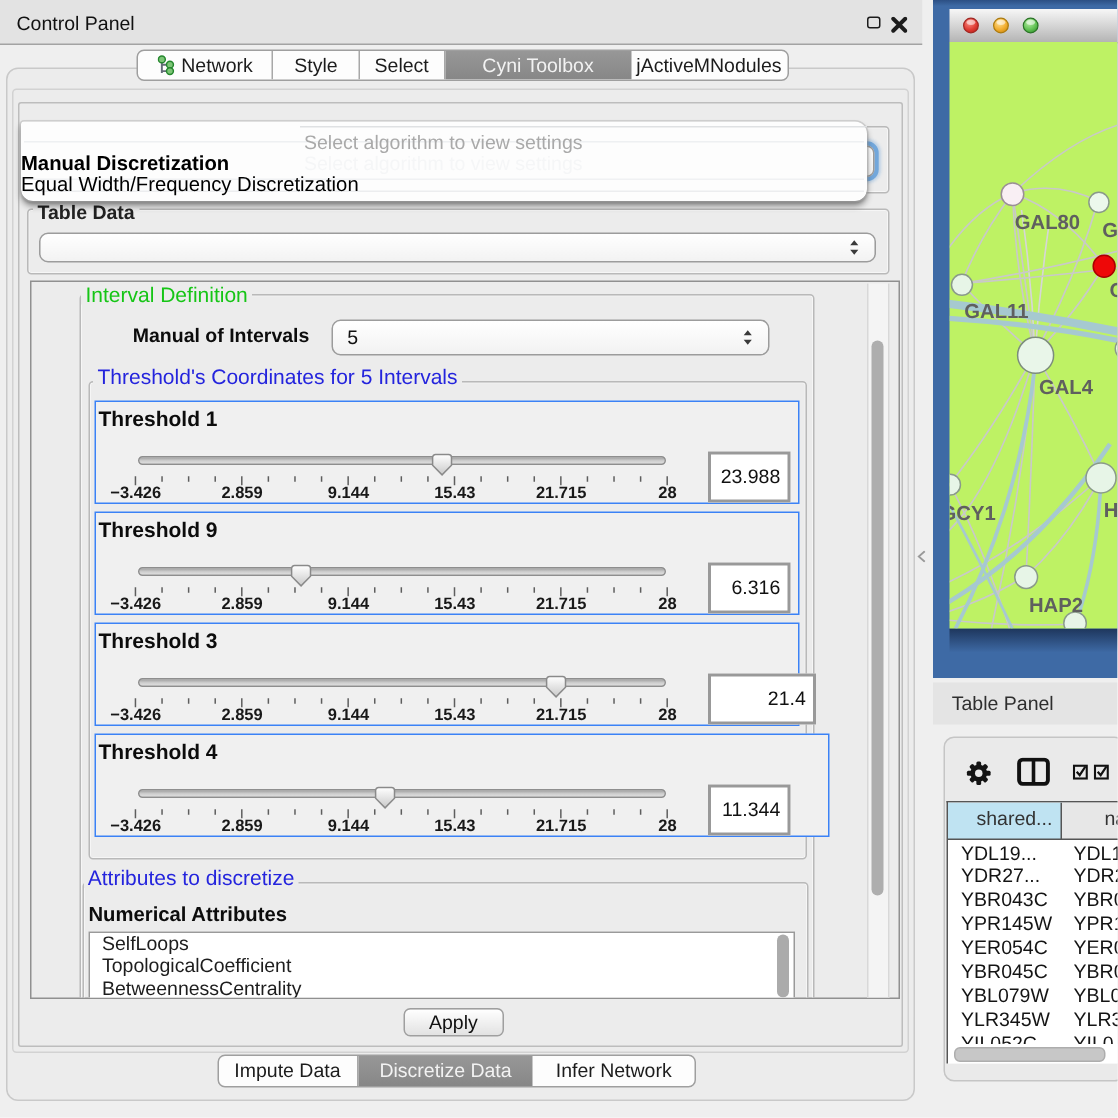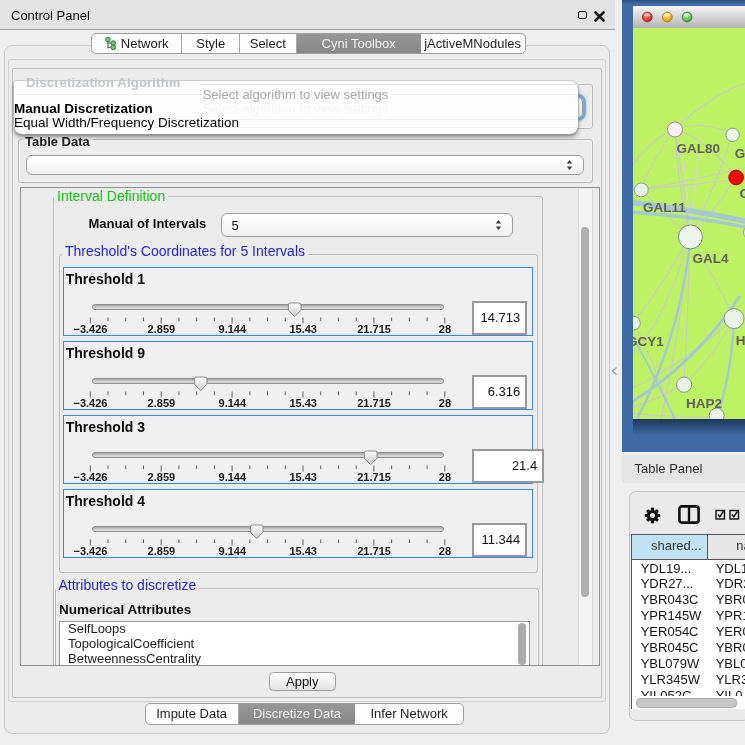--- a/index.html
+++ b/index.html
@@ -65,21 +65,20 @@
 <div class="glab" style="left:22px;top:134.5px;font-weight:bold;color:#222;font-size:13px;">Table Data</div>
 <div class="combo" style="left:25.8px;top:154.5px;width:556.5px;height:18px;">
   <svg class="spin" viewBox="0 0 7 11">
         <path d="M0.8 4 L3.5 0.6 L6.2 4 Z M0.8 7 L3.5 10.4 L6.2 7 Z" fill="#3a3a3a"></path>
       </svg>
 </div>
 
 <div class="abs" style="left:13.5px;top:81px;width:564px;height:52.5px;background:#fdfdfd;
      outline:1px solid rgba(175,175,175,.45);border-radius:2px 8px 8px 8px;
      box-shadow:0 3px 4px rgba(0,0,0,0.42), 0 1px 2px rgba(0,0,0,0.18);"></div>
-<div class="abs" style="left:26px;top:75px;font-size:13px;font-weight:bold;color:#c2c5c9;letter-spacing:0.2px;">Discretization Algorithm</div>
 <div class="abs" style="left:200px;top:84.2px;width:378px;height:1px;background:#dfe1e3;"></div>
 <div class="abs" style="left:16px;top:94px;width:560px;height:1px;background:#eef0f2;"></div>
 <div class="abs" style="left:16px;top:118.5px;width:560px;height:1px;background:#f0f1f3;"></div>
 <div class="abs" style="left:16px;top:127px;width:560px;height:1px;background:#ecedef;"></div>
 <div class="abs" style="left:0;top:87px;width:591px;text-align:center;font-size:13px;color:#a9a9a9;">Select algorithm to view settings</div>
 <div class="abs" style="left:0;top:100.5px;width:591px;text-align:center;font-size:13px;color:#f5f6f7;">Select algorithm to view settings</div>
 <div class="abs" style="left:14px;top:100.5px;font-size:13.5px;font-weight:bold;color:#000;">Manual Discretization</div>
 <div class="abs" style="left:14px;top:114.5px;font-size:13.5px;color:#000;">Equal Width/Frequency Discretization</div>
 
 <div class="abs" style="left:19.5px;top:187px;width:578.5px;height:477px;border:1px solid #909090;background:#ececec;overflow:hidden;">
@@ -132,21 +131,21 @@
           <div class="num" style="left:380.8px;top:55px;">28</div>
       <svg class="abs" style="left:223.2px;top:33.5px;" width="16" height="16" viewBox="0 0 16 16">
         <path d="M3.4 1 H12 a2 2 0 0 1 2 2 V8.2 L7.7 14.6 L1.4 8.2 V3 a2 2 0 0 1 2-2 Z" fill="url(#tg1)" stroke="#8a8a8a" stroke-width="1"></path>
         <defs>
               <linearGradient id="tg1" x1="0" y1="0" x2="0" y2="1">
                 <stop offset="0" stop-color="#ffffff"></stop>
                 <stop offset="1" stop-color="#c9c9c9"></stop>
               </linearGradient>
             </defs>
       </svg>
-      <div class="vbox" style="left:408px;top:32.8px;">14.713</div>
+      <div class="vbox" style="left:408px;top:32.8px;">23.988</div>
     </div>
 <div class="tpanel" style="left:42.7px;top:153.0px;width:468px;height:66.5px;">
       <div class="tlabel">Threshold 9</div>
       <div class="track" style="left:28.2px;top:36.3px;width:349.5px;"></div>
       <svg class="abs" style="left:0;top:48.5px;" width="420" height="8" viewBox="0 0 420 8" stroke="#5e5e5e" stroke-width="1">
             <line x1="26.30" y1="0.5" x2="26.30" y2="6.5"></line>
             <line x1="44.03" y1="0.5" x2="44.03" y2="4.2"></line>
             <line x1="61.75" y1="0.5" x2="61.75" y2="4.2"></line>
             <line x1="79.48" y1="0.5" x2="79.48" y2="4.2"></line>
             <line x1="97.20" y1="0.5" x2="97.20" y2="6.5"></line>
@@ -220,21 +219,21 @@
         <path d="M3.4 1 H12 a2 2 0 0 1 2 2 V8.2 L7.7 14.6 L1.4 8.2 V3 a2 2 0 0 1 2-2 Z" fill="url(#tg3)" stroke="#8a8a8a" stroke-width="1"></path>
         <defs>
               <linearGradient id="tg3" x1="0" y1="0" x2="0" y2="1">
                 <stop offset="0" stop-color="#ffffff"></stop>
                 <stop offset="1" stop-color="#c9c9c9"></stop>
               </linearGradient>
             </defs>
       </svg>
       <div class="vbox" style="left:408px;top:32.8px;padding-left:17px;">21.4</div>
     </div>
-<div class="tpanel" style="left:42.7px;top:301.0px;width:468px;height:66.5px;">
+<div class="tpanel" style="left:42.7px;top:301.0px;width:468px;height:66.5px;padding-left:20px;">
       <div class="tlabel">Threshold 4</div>
       <div class="track" style="left:28.2px;top:36.3px;width:349.5px;"></div>
       <svg class="abs" style="left:0;top:48.5px;" width="420" height="8" viewBox="0 0 420 8" stroke="#5e5e5e" stroke-width="1">
             <line x1="26.30" y1="0.5" x2="26.30" y2="6.5"></line>
             <line x1="44.03" y1="0.5" x2="44.03" y2="4.2"></line>
             <line x1="61.75" y1="0.5" x2="61.75" y2="4.2"></line>
             <line x1="79.48" y1="0.5" x2="79.48" y2="4.2"></line>
             <line x1="97.20" y1="0.5" x2="97.20" y2="6.5"></line>
             <line x1="114.92" y1="0.5" x2="114.92" y2="4.2"></line>
             <line x1="132.65" y1="0.5" x2="132.65" y2="4.2"></line>

